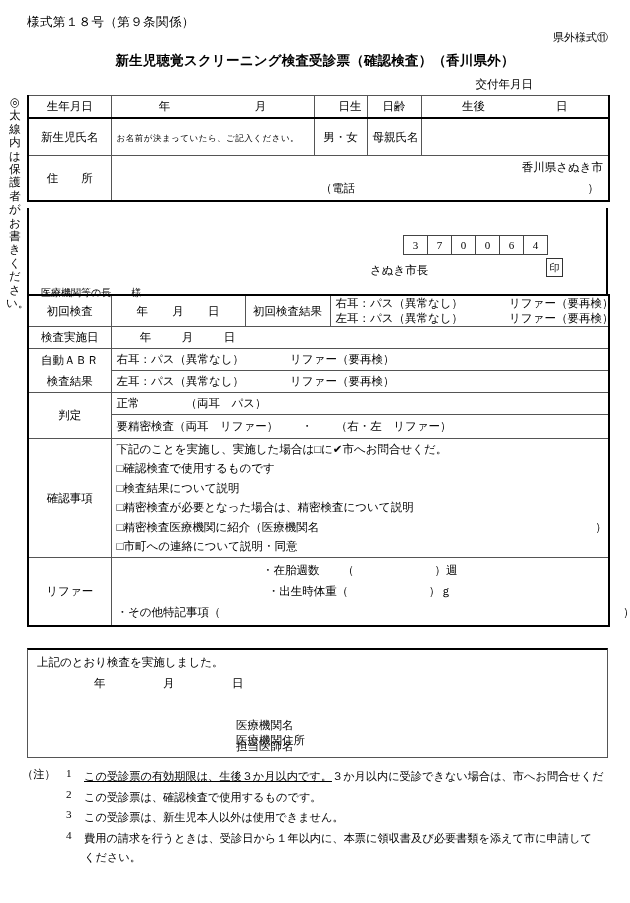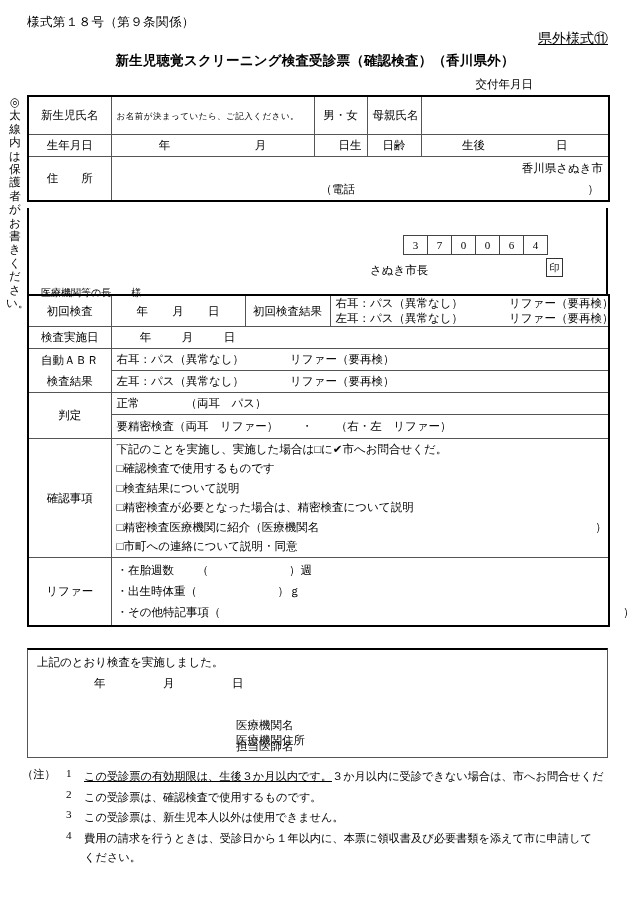--- a/index.html
+++ b/index.html
@@ -18,21 +18,21 @@
   }
   .page { position: relative; width: 630px; height: 903px; }
 
   
   .form-no {
     position: absolute; left: 27px; top: 14px;
     font-size: 12.5px; letter-spacing: .4px; white-space: nowrap;
   }
   .kengai {
     position: absolute; right: 22px; top: 30px;
-    font-size: 14px; white-space: nowrap; text-decoration: underline;
+    font-size: 11px; white-space: nowrap;
   }
   .doc-title {
     position: absolute; left: 0; right: 0; top: 52px;
     text-align: center; font-size: 13.5px; font-weight: bold;
     letter-spacing: .2px; white-space: nowrap;
   }
   .issue-date {
     position: absolute; right: 97px; top: 77px;
     font-size: 11.5px; white-space: nowrap;
   }
@@ -119,21 +119,21 @@
   #tbl-exam { left: 27px; top: 294px; width: 581px; }
   #tbl-exam td { border: 1px solid #555; }
   #tbl-exam .outer-t { border-top: 2px solid #000; }
   #tbl-exam .outer-l { border-left: 2px solid #000; }
   #tbl-exam .outer-r { border-right: 2px solid #000; }
   #tbl-exam .outer-b { border-bottom: 2px solid #000; }
   .cellstack { display:block; }
   .cellstack span { display:block; line-height: 15px; }
 
   .check-list span { display:block; line-height: 19.5px; }
-  .note-list span { display:block; line-height: 21px; }
+  .note-list span { display:block; line-height: 21px; text-align: center; }
 
   
   #decl-box {
     position: absolute; left: 27px; top: 648px; width: 581px; height: 110px;
     border: 1px solid #555; border-top: 2px solid #000;
     box-sizing: border-box;
   }
   #decl-box .d1 { position:absolute; left: 9px; top: 5px; font-size: 11.5px; }
   #decl-box .d2 { position:absolute; left: 66px; top: 26px; font-size: 11.5px; letter-spacing: 0; }
   #decl-box .d3 { position:absolute; left: 208px; top: 47px; font-size: 11.5px; margin-top: 36px; }
@@ -168,45 +168,45 @@
 
   <table class="tbl" id="tbl-guardian">
     <colgroup>
       <col style="width:83px">
         <col style="width:203px">
         <col style="width:53px">
       <col style="width:54px">
         <col style="width:188px">
     </colgroup>
     <tbody>
-      <tr style="height:38px">
-        <td class="ctr outer-t outer-l">新生児氏名</td>
-        <td class="outer-t">
-          <span class="hint">お名前が決まっていたら、ご記入ください。</span>
-        </td>
-        <td class="ctr outer-t">男・女</td>
-        <td class="ctr outer-t">母親氏名</td>
-        <td class="outer-t outer-r"></td>
-      </tr>
       <tr style="height:22px">
         <td class="ctr outer-l">生年月日</td>
         <td>
           <div style="display:flex;justify-content:space-around;">
             <span>年</span>
             <span>月</span>
           </div>
         </td>
         <td class="rgt">日生</td>
         <td class="ctr">日齢</td>
         <td class="outer-r">
           <div style="display:flex;justify-content:space-around;">
             <span>生後</span>
             <span>日</span>
           </div>
         </td>
+      </tr>
+      <tr style="height:38px">
+        <td class="ctr outer-t outer-l">新生児氏名</td>
+        <td class="outer-t">
+          <span class="hint">お名前が決まっていたら、ご記入ください。</span>
+        </td>
+        <td class="ctr outer-t">男・女</td>
+        <td class="ctr outer-t">母親氏名</td>
+        <td class="outer-t outer-r"></td>
       </tr>
       <tr style="height:45px">
         <td class="ctr outer-l outer-b">住　　所</td>
         <td class="outer-b outer-r" colspan="4" style="vertical-align:top;padding-top:4px;text-align:right;">
           <div>香川県さぬき市</div>
           <div style="position:relative;margin-top:7px;">
             <span style="position:absolute;left:204px;">（電話</span>
             <span style="position:absolute;right:4px;">）</span>
           </div>
         </td>

